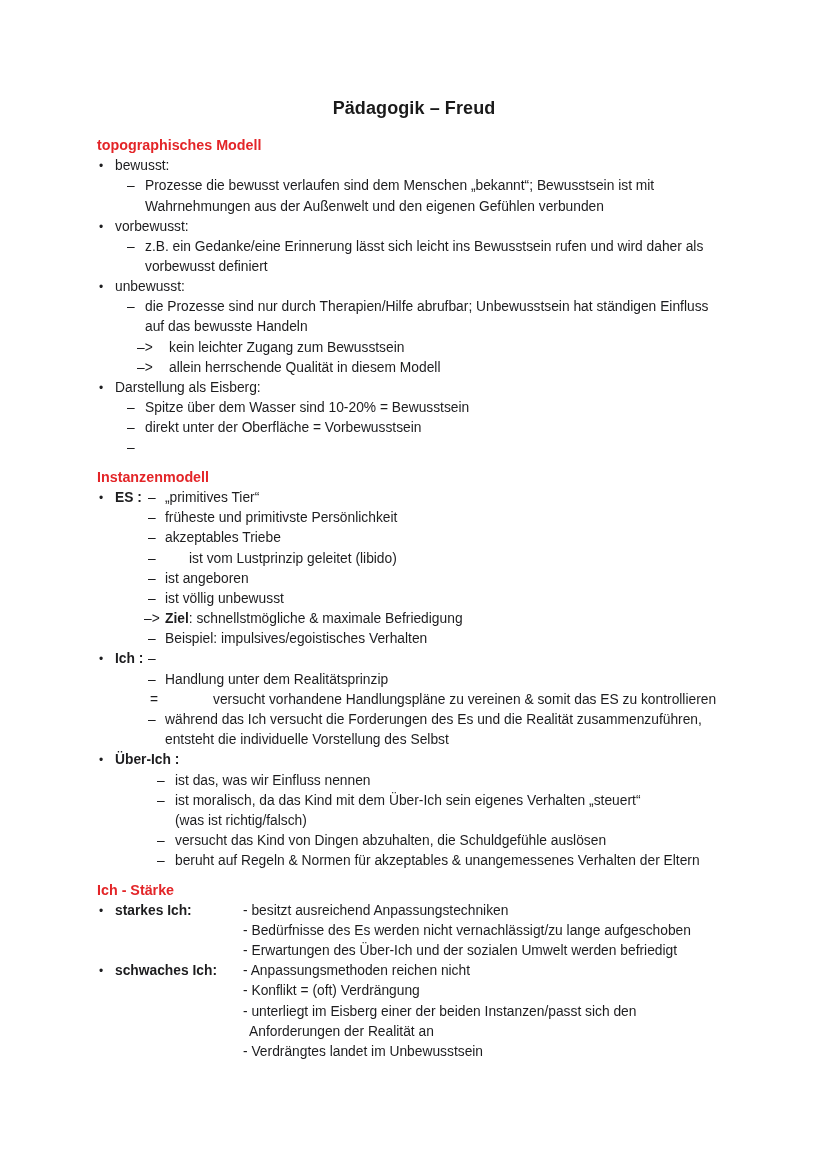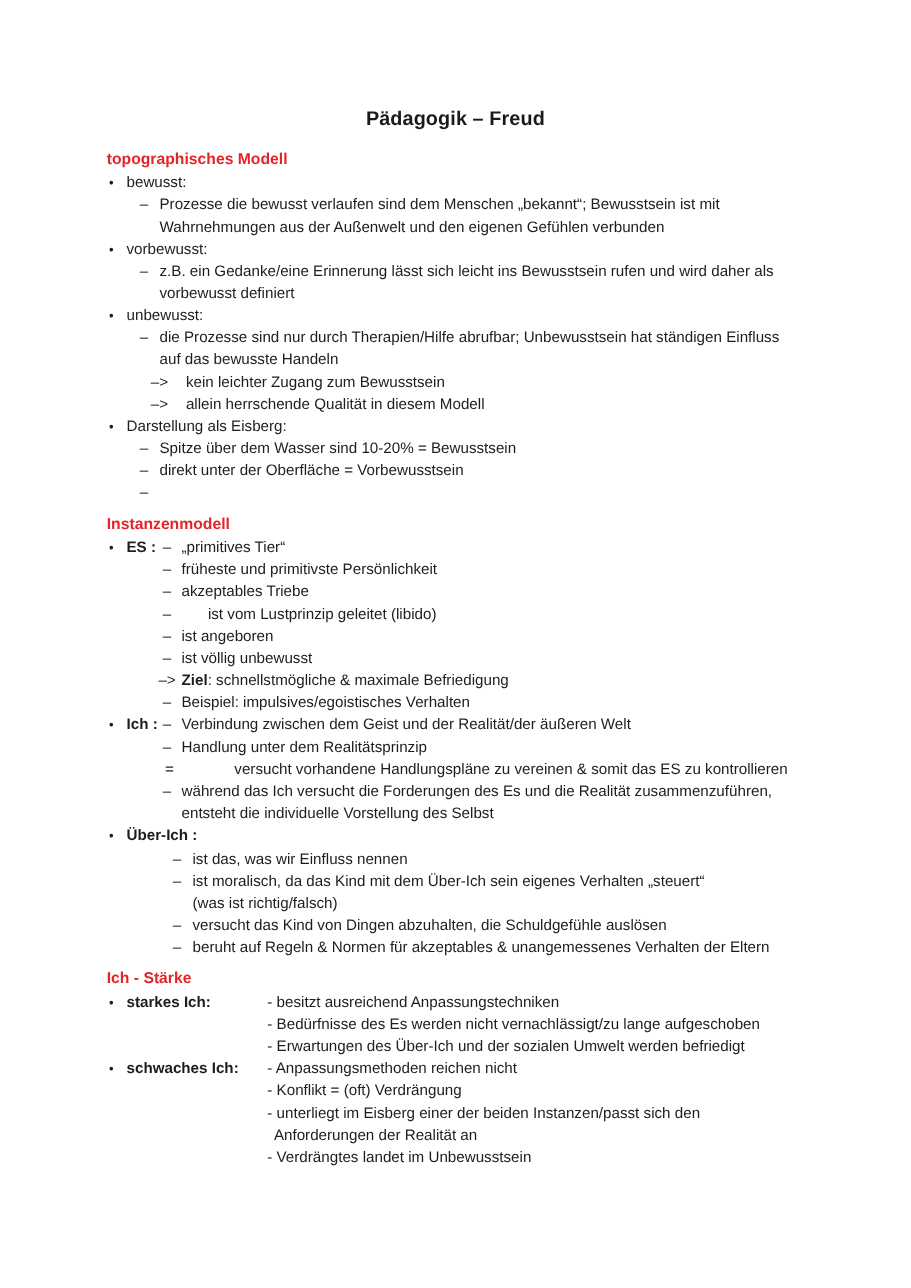--- a/index.html
+++ b/index.html
@@ -131,21 +131,20 @@
         <span style="left: 68px;"><span class="b">Ziel</span><span>: schnellstmögliche &amp; maximale Befriedigung</span></span>
       </div>
       <div class="line" style="top: 629px;">
         <span style="left: 51px;">–</span>
         <span style="left: 68px;">Beispiel: impulsives/egoistisches Verhalten</span>
       </div>
       <div class="line" style="top: 649px;">
         <span class="bullet" style="left: 2px;">•</span>
         <span class="b" style="left: 18px;">Ich :</span>
         <span style="left: 51px;">–</span>
-        <span style="left: 68px;">Verbindung zwischen dem Geist und der Realität/der äußeren Welt</span>
       </div>
       <div class="line" style="top: 670px;">
         <span style="left: 51px;">–</span>
         <span style="left: 68px;">Handlung unter dem Realitätsprinzip</span>
       </div>
       <div class="line" style="top: 690px;">
         <span style="left: 53px;">=</span>
         <span style="left: 68px; margin-left: 48px;">versucht vorhandene Handlungspläne zu vereinen &amp; somit das ES zu kontrollieren</span>
       </div>
       <div class="line" style="top: 710px;">

